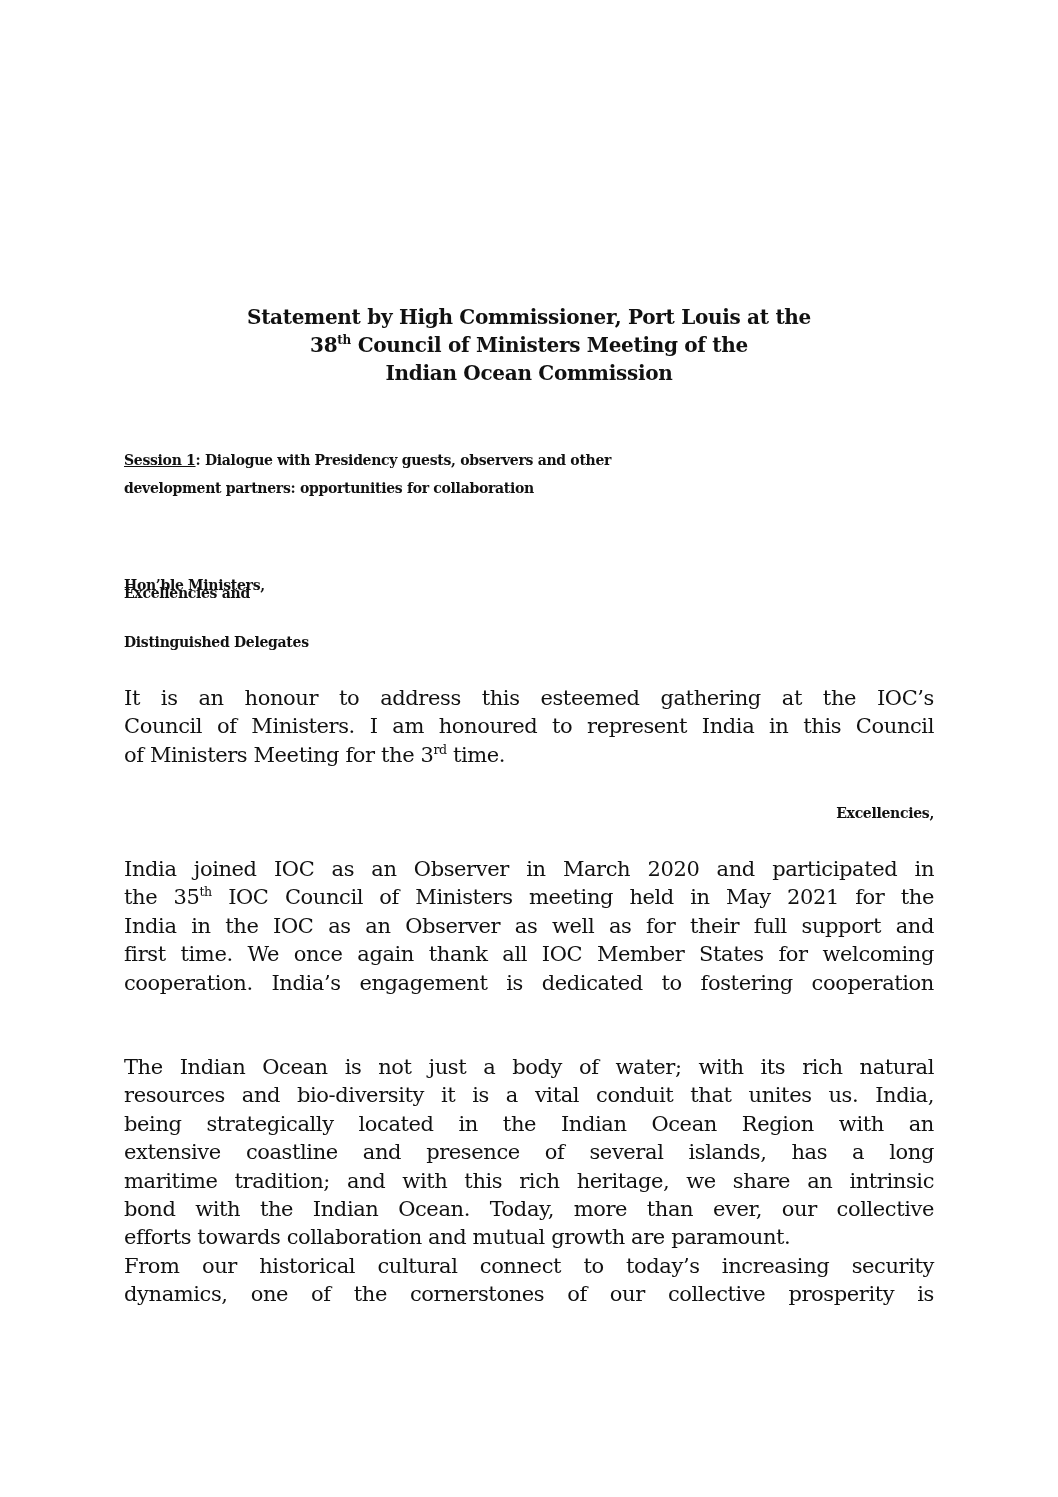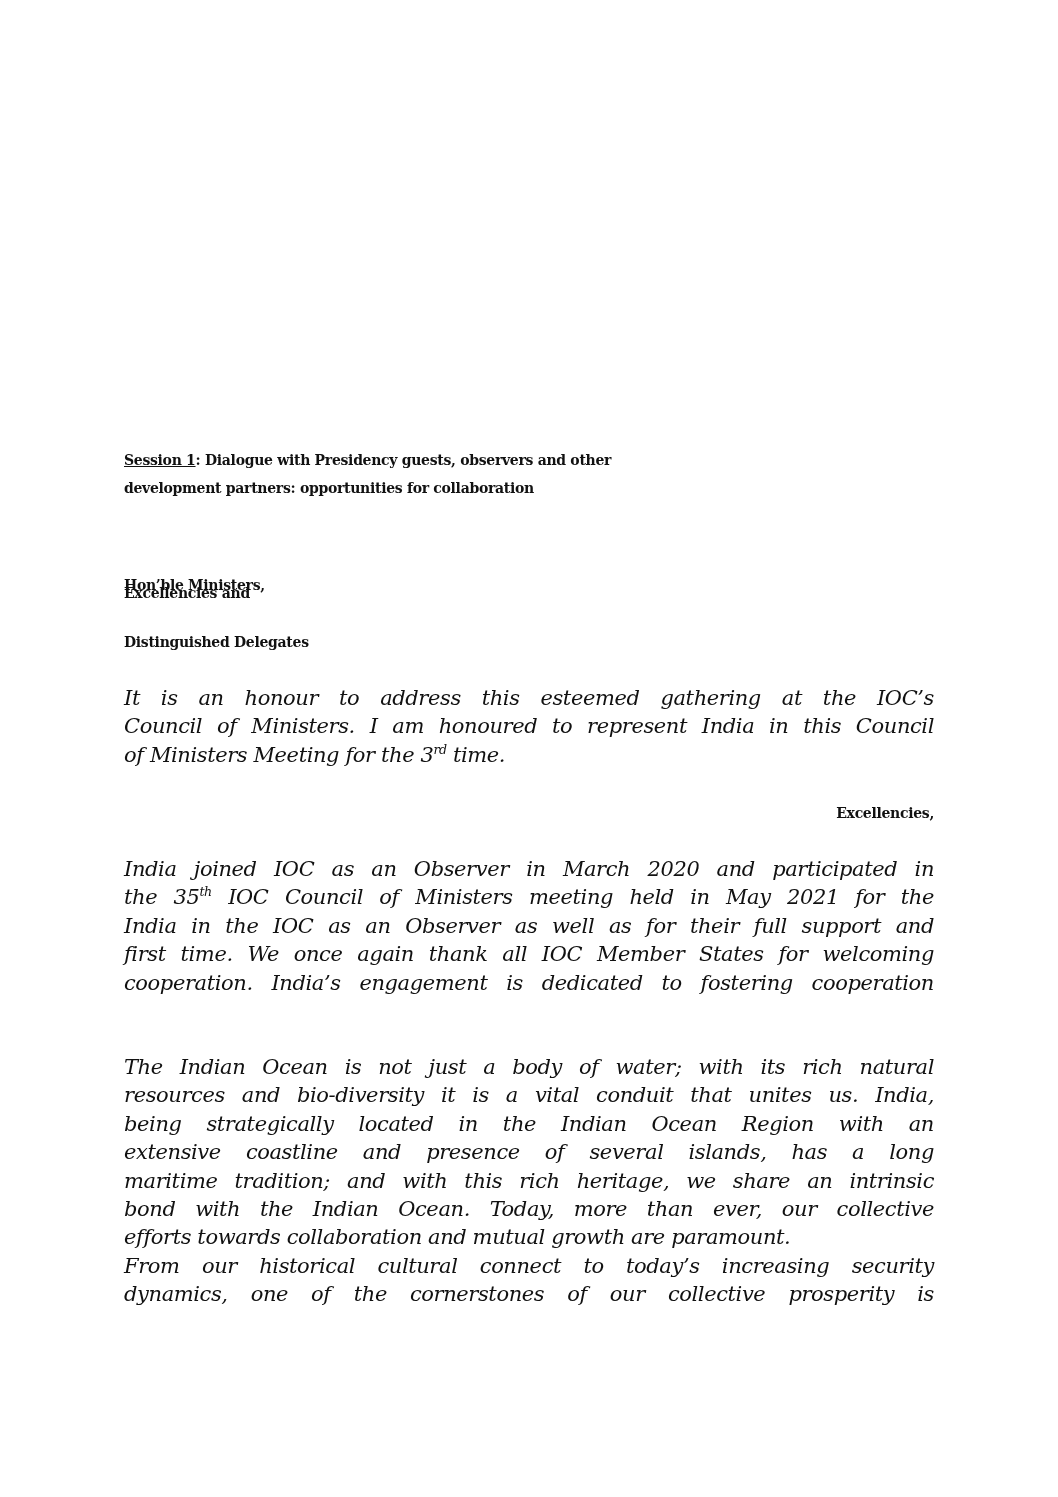--- a/index.html
+++ b/index.html
@@ -8,31 +8,36 @@
 
   .center-block { position: absolute; left: 0; width: 1058px; text-align: center; }
   .hdr { font-family: "DejaVu Serif", serif; font-weight: bold; font-size: 20px; line-height: 28px; letter-spacing: -0.3px; }
   .hdr .stars { font-size: 16px; line-height: 22px; }
   sup { font-size: 0.6em; line-height: 0; vertical-align: super; }
 
   .block { position: absolute; left: 124px; width: 810px; }
   .bold-line { font-family: "DejaVu Serif", serif; font-weight: bold; font-size: 14px; line-height: 28px; letter-spacing: -0.3px; white-space: nowrap; }
   .u { text-decoration: underline; }
 
-  .para { font-family: "DejaVu Serif", "Liberation Serif", serif; font-size: 21px; line-height: 28.4px; letter-spacing: -0.4px; font-style: italic; }
+  .para { font-family: "DejaVu Serif", "Liberation Serif", serif; font-size: 21px; line-height: 28.4px; letter-spacing: -0.4px; }
   .para .ln { display: block; text-align: justify; text-align-last: justify; white-space: nowrap; overflow: visible; height: 28.4px; }
   .para .ln.last { text-align-last: left; }
   .para .ln { white-space: normal; }
 </style>
 </head>
 <body>
 
 <div class="page">
 
 
+  <div class="center-block hdr" style="top:303px;">
+    <div>Statement by High Commissioner, Port Louis at the</div>
+    <div><span>38</span><sup>th</sup><span> Council of Ministers Meeting of the</span></div>
+    <div>Indian Ocean Commission</div>
+  </div>
 
   <div class="block" style="top:446px;">
     <div class="bold-line"><span class="u">Session 1</span><span>: Dialogue with Presidency guests, observers and other</span></div>
     <div class="bold-line">development partners: opportunities for collaboration</div>
   </div>
 
   <div class="block bold-line" style="top:559px;margin-top:12px;">Hon’ble Ministers,</div>
   <div class="block bold-line" style="top:579px;">Excellencies and</div>
   <div class="block bold-line" style="top:628px;">Distinguished Delegates</div>
 

